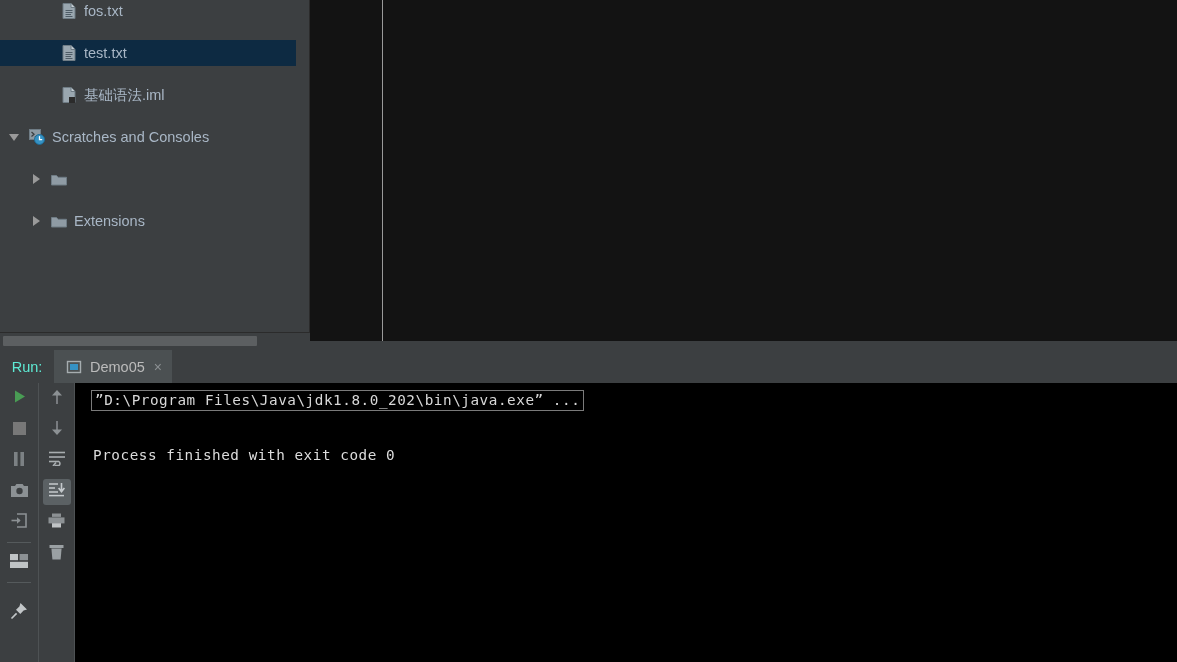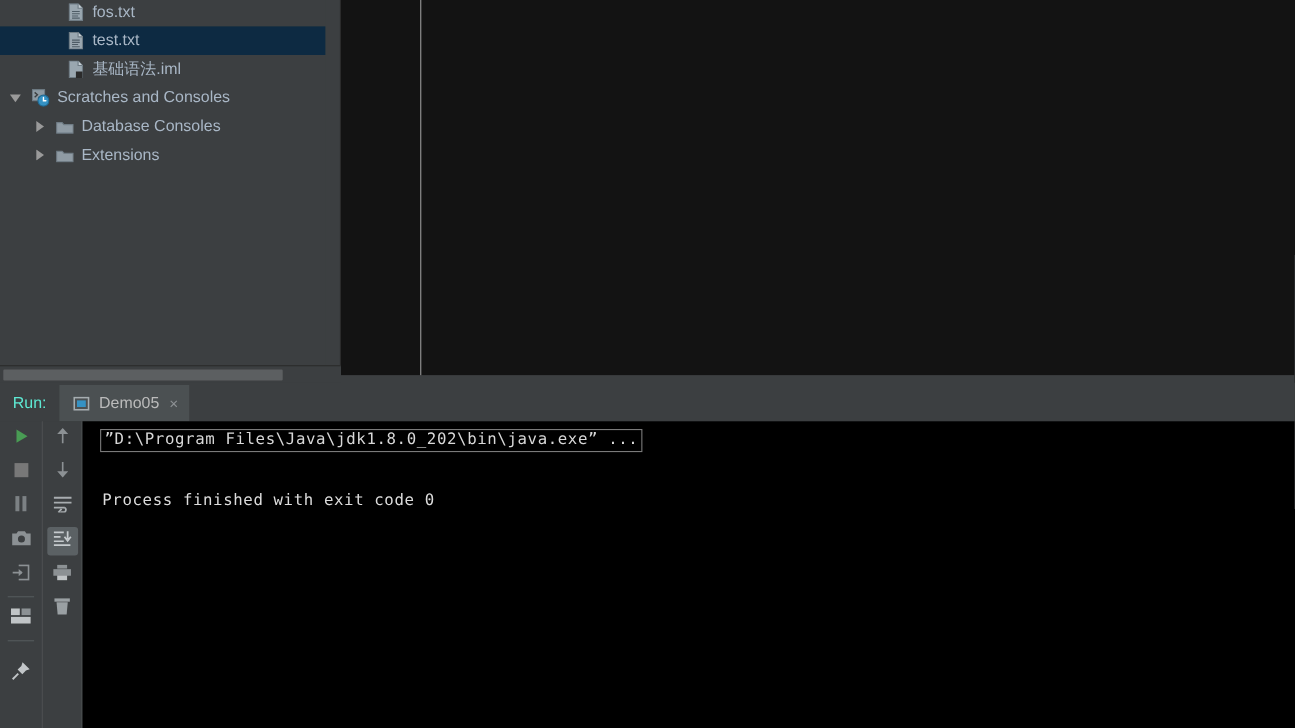--- a/index.html
+++ b/index.html
@@ -28,20 +28,21 @@
     text-align: center;
   }
   .tree-row {
     position: relative;
     height: 26px;
     display: flex;
     align-items: center;
     color: #a9b7c6;
     font-size: 14.5px;
     white-space: nowrap;
+    margin-top: 16px;
   }
   .tree-row.selected { background: #0d2a42; }
   .tree-row .twisty {
     width: 16px; height: 26px;
     display: flex; align-items: center; justify-content: center;
     flex: 0 0 16px;
   }
   .tree-row .ic {
     width: 18px; height: 18px;
     display: flex; align-items: center; justify-content: center;
@@ -263,21 +264,20 @@
           <svg width="9" height="10" viewBox="0 0 9 10">
               <path d="M1 0 L8 5 L1 10 Z" fill="#9a9a9a"></path>
             </svg>
         </span>
         <div style="width:6px;flex:0 0 6px;"></div>
         <span class="ic">
           <svg width="16" height="13" viewBox="0 0 16 13">
             <path d="M0.5 2.5 h5 l1.6 1.8 h8.4 v7.7 h-15 z" fill="#8f9ba4" stroke="#6f7c85"></path>
           </svg>
         </span>
-        <span class="lbl">Database Consoles</span>
       </div>
 
       <div class="tree-row">
         <div style="width:28px;flex:0 0 28px;"></div>
         <span class="twisty">
           <svg width="9" height="10" viewBox="0 0 9 10">
               <path d="M1 0 L8 5 L1 10 Z" fill="#9a9a9a"></path>
             </svg>
         </span>
         <div style="width:6px;flex:0 0 6px;"></div>

